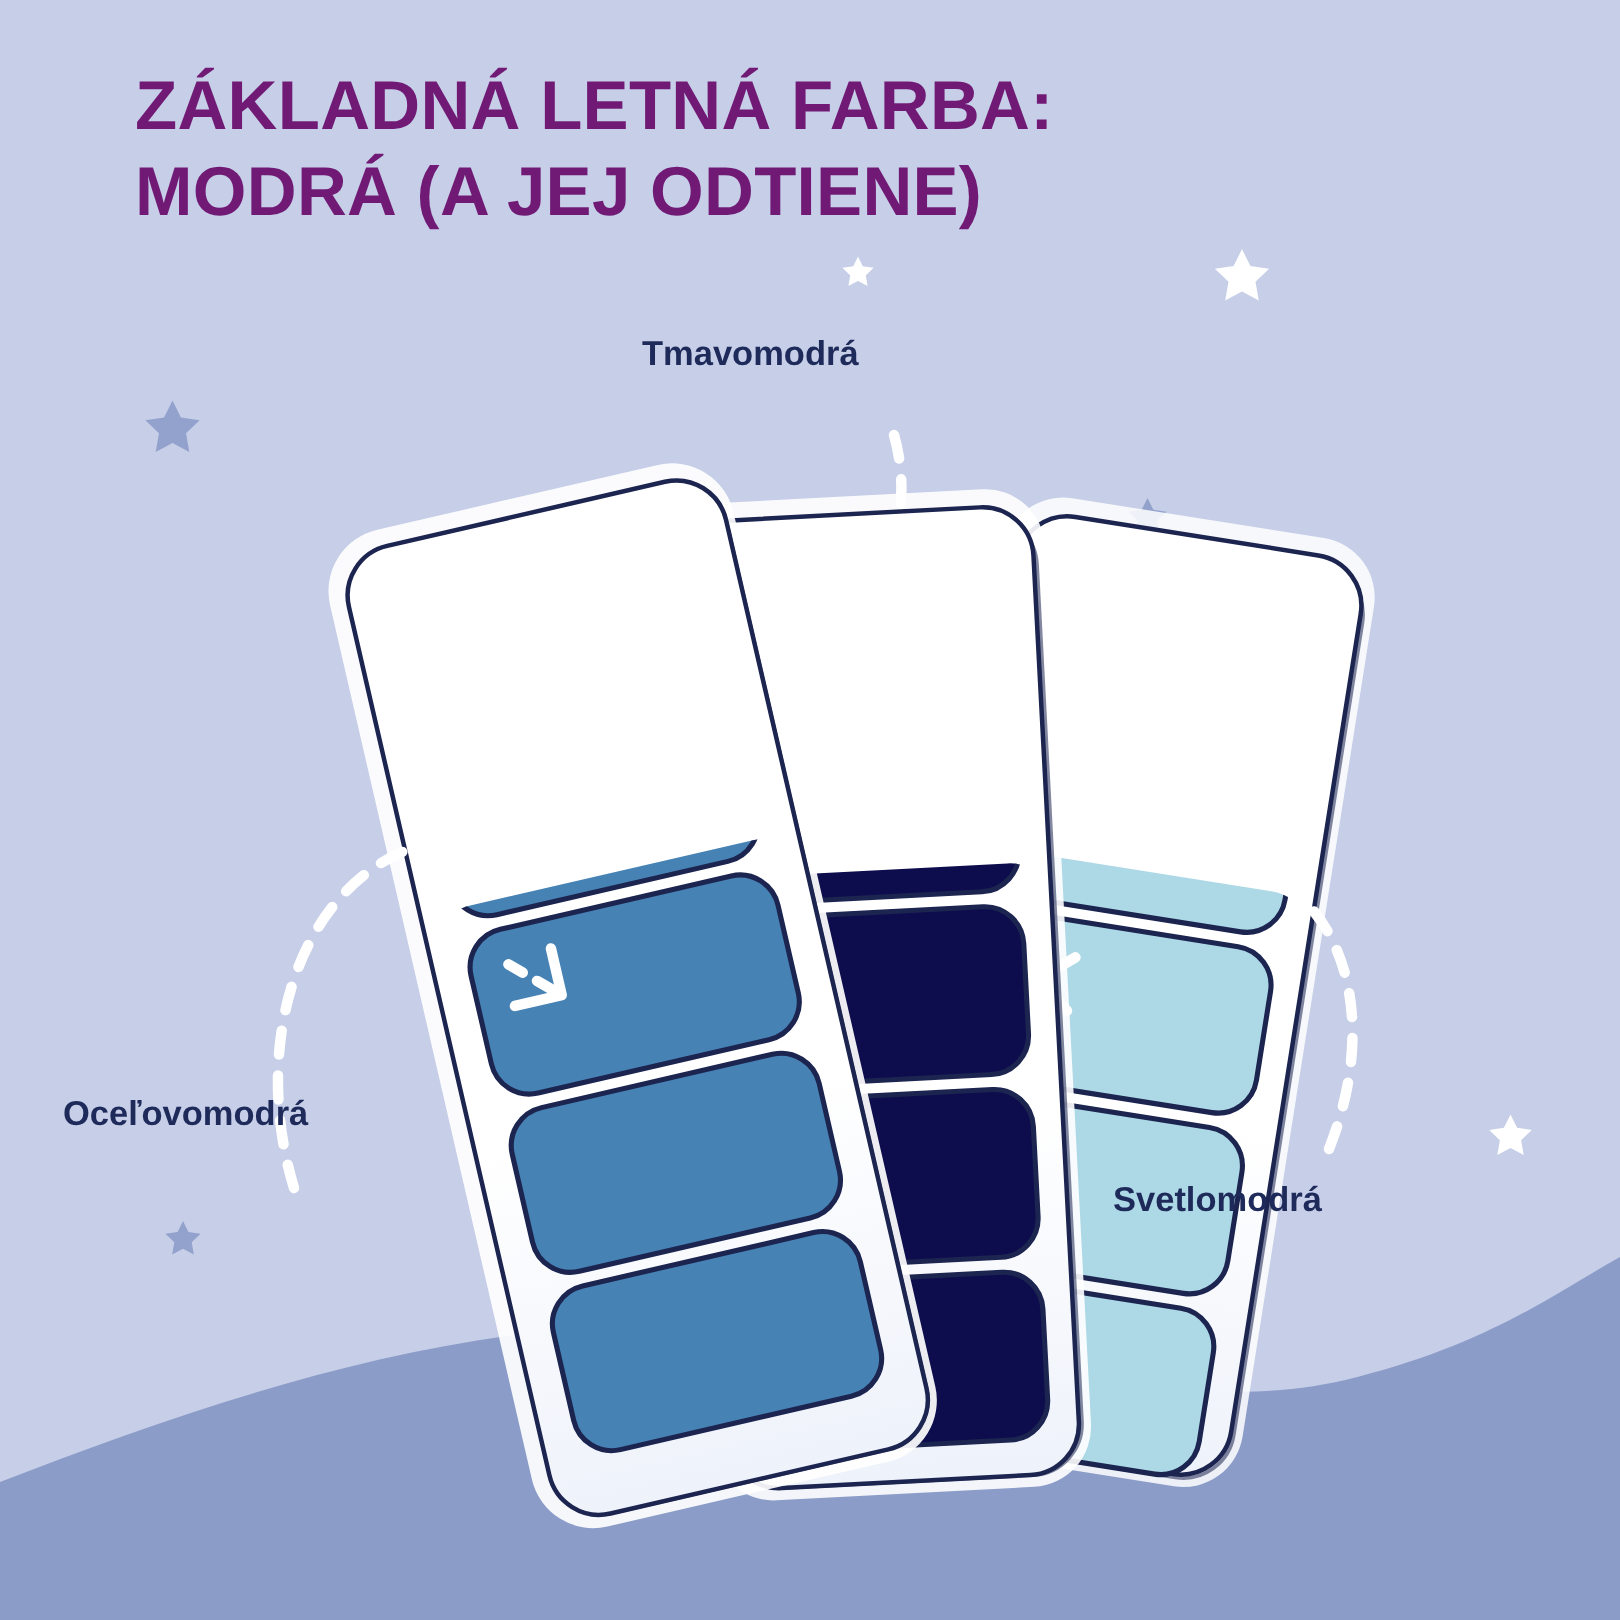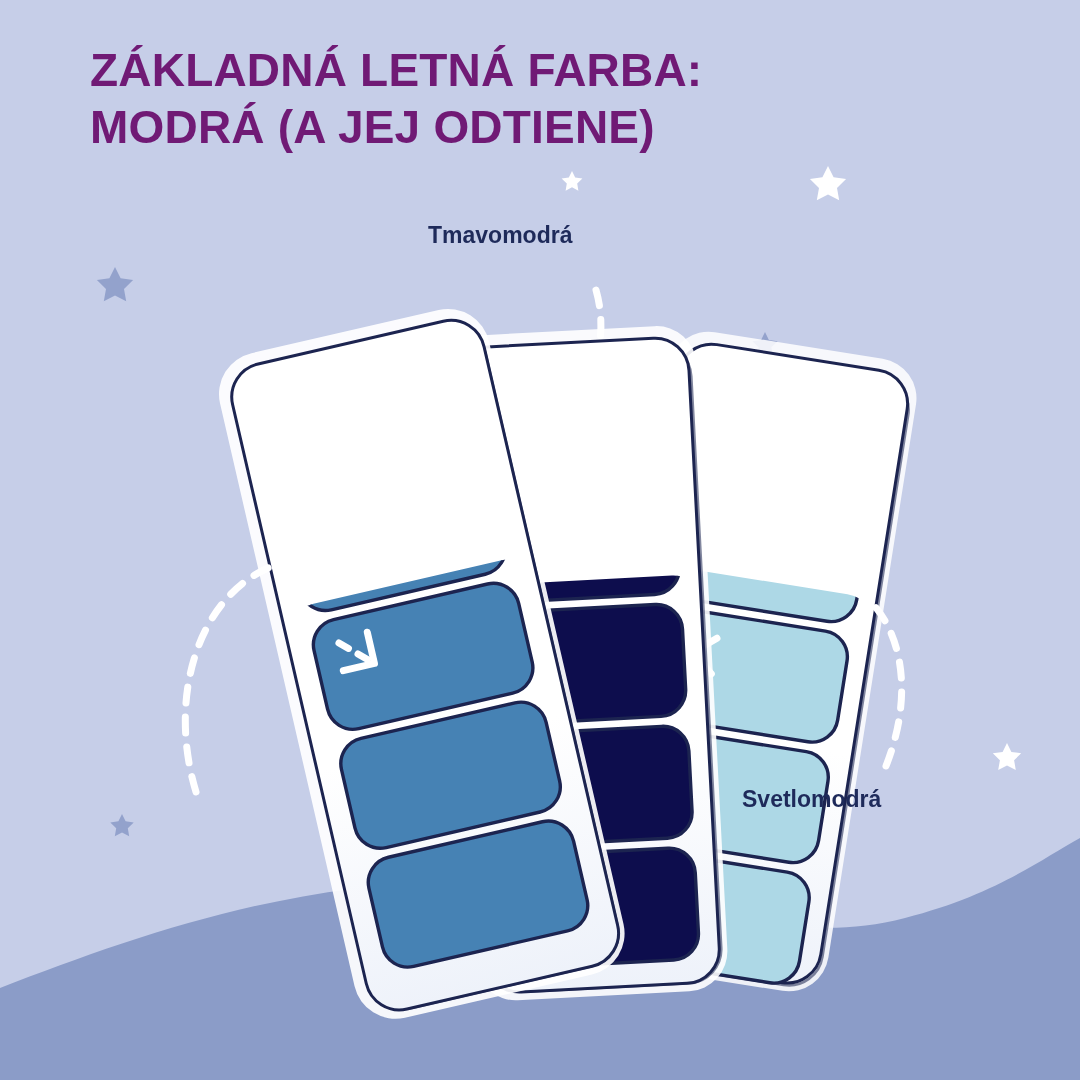--- a/index.html
+++ b/index.html
@@ -154,15 +154,16 @@
       <path d="M196 792 C 168 700 196 600 268 568 C 300 554 322 556 336 560"></path>
       <path d="M596 290 C 604 318 602 348 592 372"></path>
       <path d="M886 766 C 916 690 902 618 852 586 C 820 566 790 564 772 566"></path>
     </g>
   </svg>
 
   <div class="title">ZÁKLADNÁ LETNÁ FARBA:
 MODRÁ (A JEJ ODTIENE)</div>
 
   <div class="lbl" id="label-dark">Tmavomodrá</div>
+  <div class="lbl" id="label-steel">Oceľovomodrá</div>
   <div class="lbl" id="label-light">Svetlomodrá</div>
 
 </div>
 
 </body></html>

